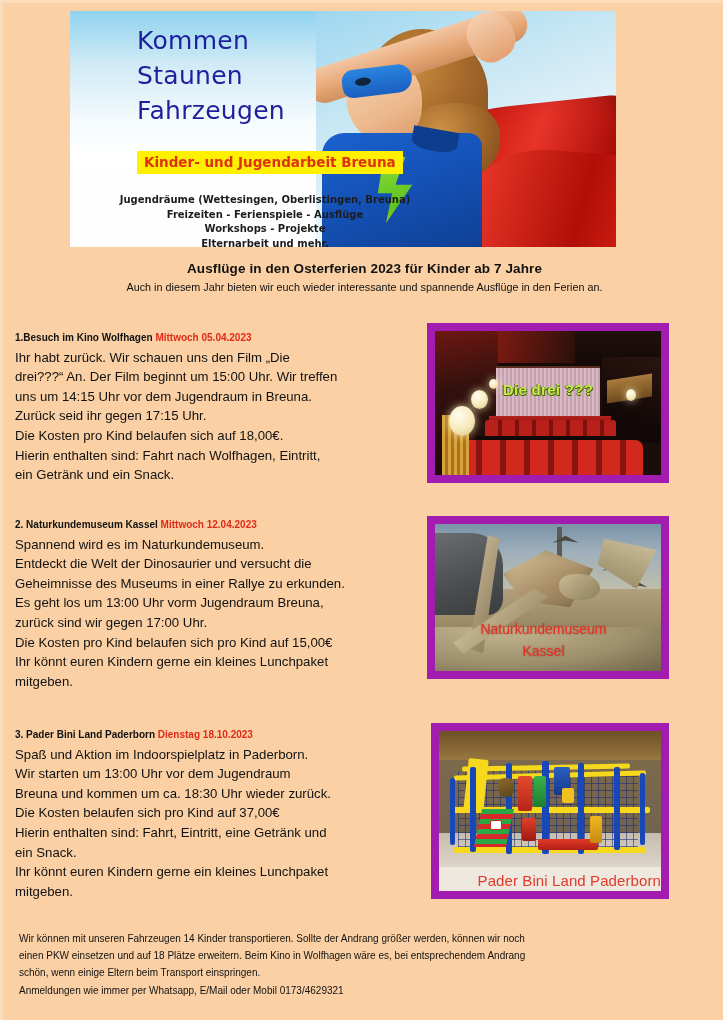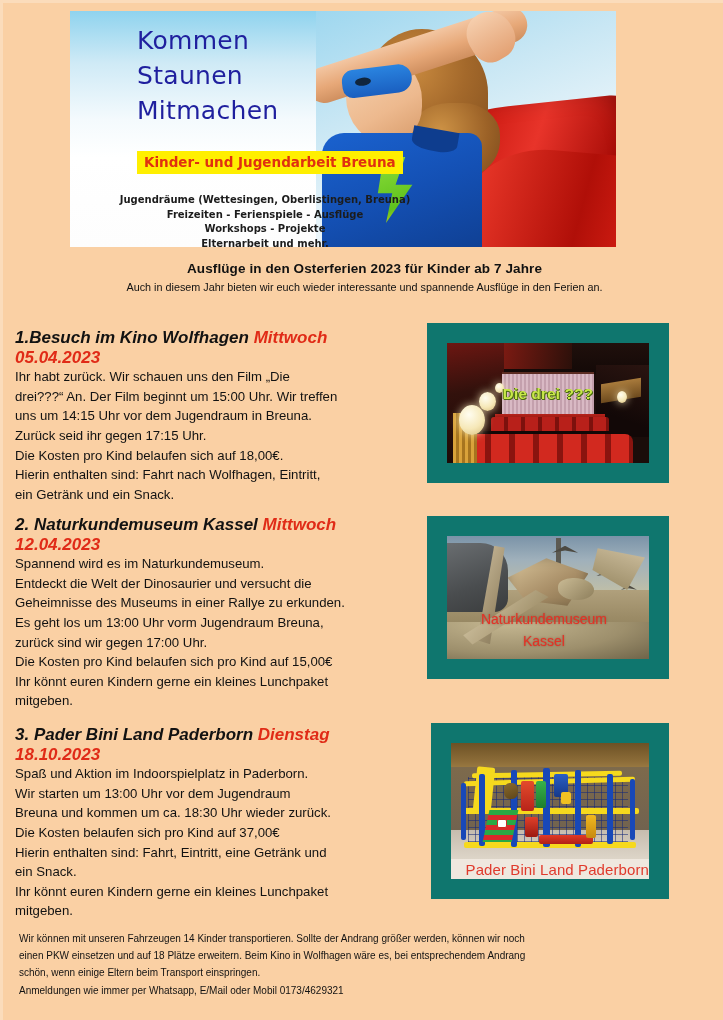--- a/index.html
+++ b/index.html
@@ -244,22 +244,21 @@
     position: absolute;
     left: 12px;
     width: 395px;
     font-size: 13.2px;
     line-height: 19.6px;
     color: #121212;
   }
   .section .headline {
     font-weight: bold;
     margin-bottom: 0px;
-    font-size: 17px;
-    font-style: italic;
+    font-size: 10px;
   }
   .section .headline .date {
     color: #e02b17;
     font-weight: bold;
   }
   .section .body-line { white-space: nowrap; }
 
   #sec1 { top: 325px; }
   #sec2 { top: 512px; }
   #sec3 { top: 722px; }
@@ -271,22 +270,22 @@
     width: 680px;
     font-size: 10px;
     line-height: 17.2px;
     color: #121212;
   }
   .footer div { white-space: nowrap; }
 
   
   .photo-frame {
     position: absolute;
-    background: #0f766e;
-    padding: 20px;
+    background: #a21caf;
+    padding: 8px;
     box-sizing: border-box;
     overflow: hidden;
   }
   #photo1 { left: 424px; top: 320px;  width: 242px; height: 160px; }
   #photo2 { left: 424px; top: 513px;  width: 242px; height: 163px; }
   #photo3 { left: 428px; top: 720px;  width: 238px; height: 176px; }
 
   .photo-inner {
     position: relative;
     width: 100%;
@@ -516,21 +515,21 @@
       </div>
       <div class="hero-arm">
         <div class="hero-fist"></div>
       </div>
     </div>
 
     <div class="banner-left">
       <div class="banner-head">
         <div>Kommen</div>
         <div>Staunen</div>
-        <div>Mitmachen</div>
+        <div>Fahrzeugen</div>
       </div>
 
       <div class="banner-highlight">Kinder- und Jugendarbeit Breuna</div>
 
       <div class="banner-sub">
         <div>Jugendräume (Wettesingen, Oberlistingen, Breuna)</div>
         <div>Freizeiten - Ferienspiele - Ausflüge</div>
         <div>Workshops - Projekte</div>
         <div>Elternarbeit und mehr.</div>
       </div>

